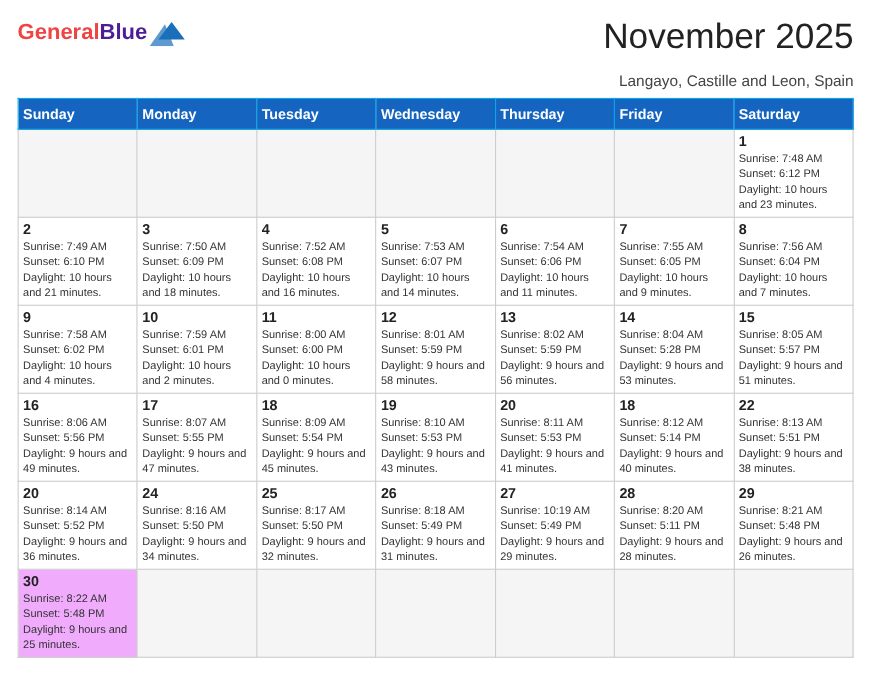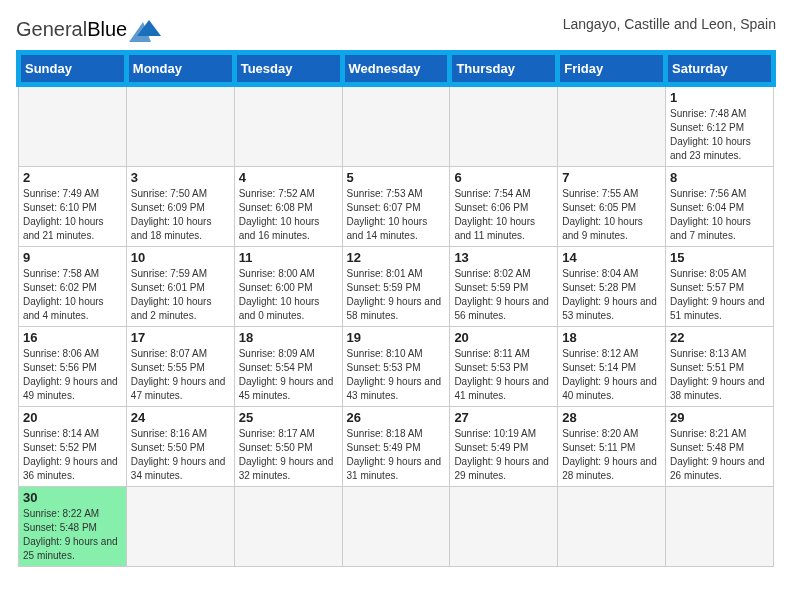--- a/index.html
+++ b/index.html
@@ -31,35 +31,35 @@
     }
     .month-title {
       font-size: 32px;
       font-weight: normal;
       color: #222;
       line-height: 1.1;
     }
     .subtitle {
       font-size: 14px;
       color: #444;
-      margin-top: 0;
+      margin-top: 14px;
     }
     .calendar-table {
       width: 100%;
       border-collapse: collapse;
       table-layout: fixed;
     }
     .calendar-table th {
       background: #1565c0;
       color: #fff;
       font-size: 13px;
       font-weight: bold;
       padding: 6px 4px;
       text-align: left;
-      border: 5px solid #0ea5e9;
+      border: 1px solid #0ea5e9;
     }
     .calendar-table td {
       border: 1px solid #ccc;
       vertical-align: top;
       padding: 3px 4px;
       font-size: 10.5px;
       color: #333;
       min-height: 70px;
       height: 80px;
       background: #fff;
@@ -76,39 +76,40 @@
     }
     .day-info {
       font-size: 10px;
       color: #333;
       line-height: 1.4;
     }
     .last-row td {
       background: #f5f5f5;
     }
     .last-row td.has-data {
-      background: #86efac;
+      background: #f0abfc;
     }
   </style>
 </head>
 <body>
 
 <div class="header-area">
   <div class="logo-area">
     <div class="logo-row">
       <div style="font-size:20px; line-height:1.1;">
-        <span class="general" style="color:#404040;">General</span><span class="blue" style="color:#000000; font-weight:normal;">Blue</span>
+        <span class="general" style="color:#ef4444;font-weight:bold;">General</span><span class="blue" style="color:#4c1d95; font-weight:bold;">Blue</span>
       </div>
       <svg width="32" height="26" viewBox="0 0 32 26">
         <polygon points="8,20 20,4 32,20" fill="#1a6fba"></polygon>
         <polygon points="0,26 14,6 22,26" fill="#1a6fba" opacity="0.7"></polygon>
       </svg>
     </div>
   </div>
   <div class="title-area">
+    <div class="month-title">November 2025</div>
     <div class="subtitle">Langayo, Castille and Leon, Spain</div>
   </div>
 </div>
 
 <table class="calendar-table">
   <thead>
     <tr>
     <th>Sunday</th>
         <th>Monday</th>
         <th>Tuesday</th>

